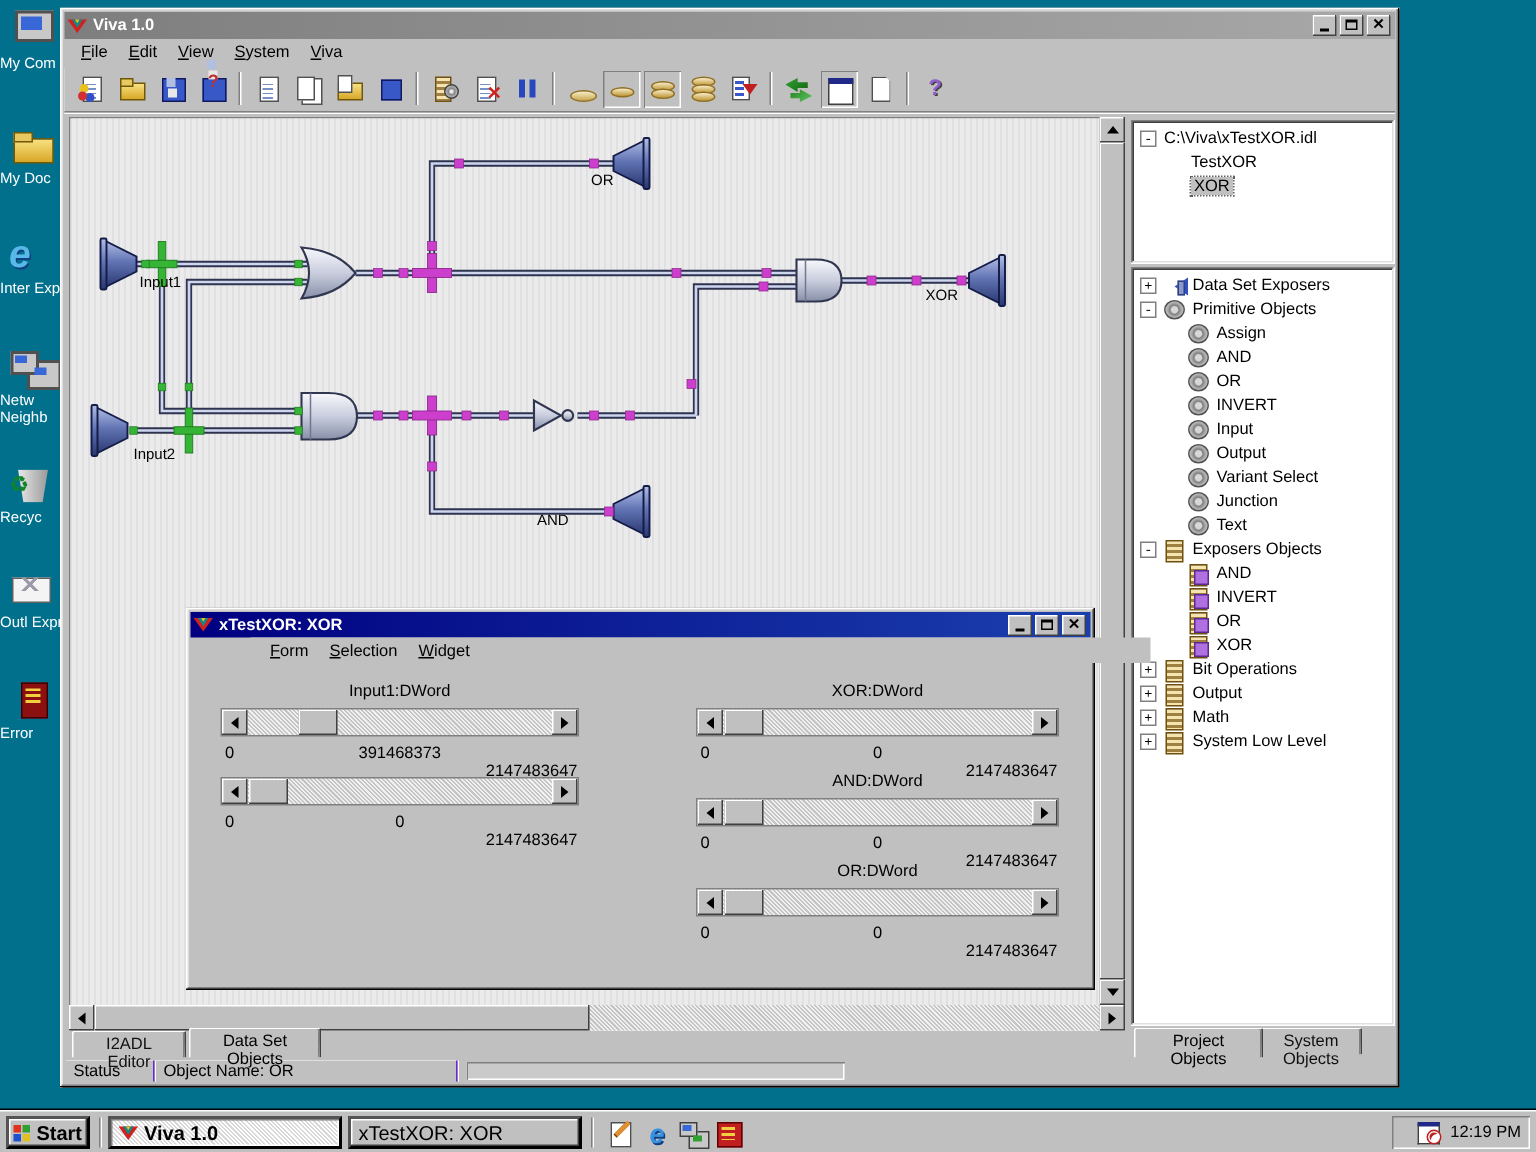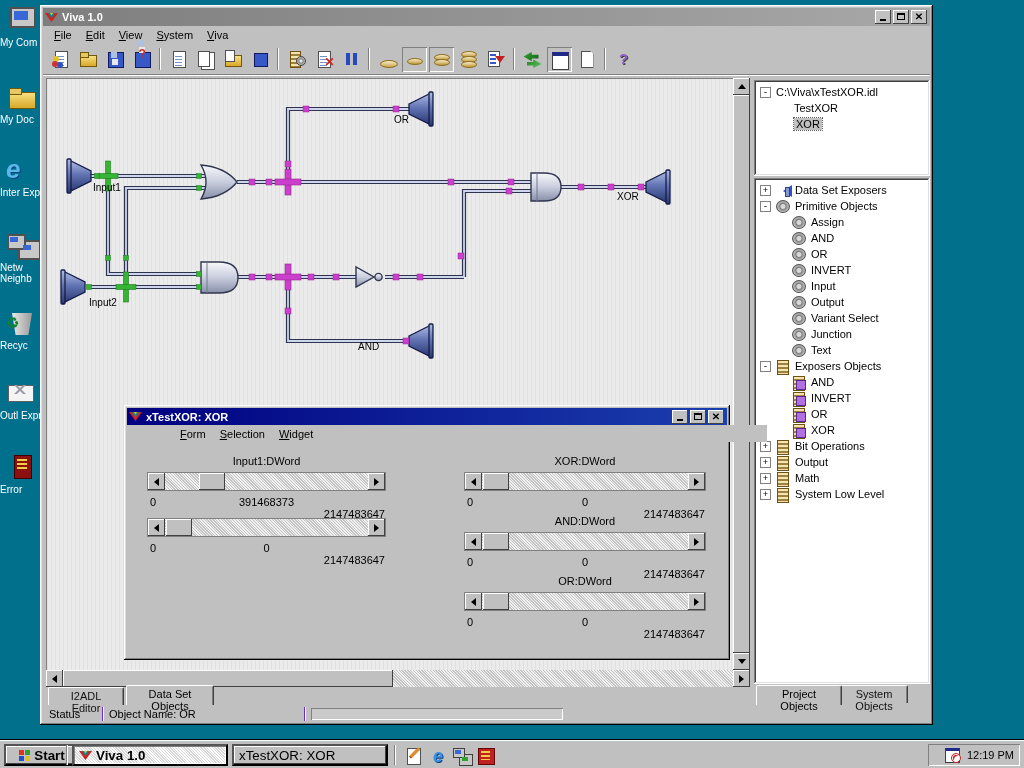--- a/index.html
+++ b/index.html
@@ -125,21 +125,21 @@
   .sbar { display:flex; height:17px; margin-top:4px; background-image:repeating-linear-gradient(45deg,#f0f0f0 0 1px,#c4c4c4 1px 2px); box-shadow:0 0 0 1px #808080; }
   .sbtn { width:17px; height:17px; flex:none; border:none; display:flex; align-items:center; justify-content:center; padding:0; }
   .strack { flex:1; position:relative; }
   .sthumb { position:absolute; top:0; width:26px; height:17px; }
   .svals { position:relative; height:13px; margin-top:6px; }
   .smin { position:absolute; left:2px; } .smax { position:absolute; right:0; }
   .sval { display:block; text-align:center; }
 
   
   .taskbar { position:absolute; left:0; top:740px; width:1024px; height:28px; background:#c0c0c0; border-top:1px solid #fff; box-shadow:0 -1px 0 #000; }
-  .startbtn { position:absolute; left:4px; top:3px; width:76px; height:22px; display:flex; align-items:center; justify-content:center; gap:3px; font-weight:bold; }
+  .startbtn { position:absolute; left:4px; top:3px; width:56px; height:22px; display:flex; align-items:center; justify-content:center; gap:3px; font-weight:bold; }
   .flag { width:12px; height:11px; display:grid; grid-template-columns:5px 5px; grid-template-rows:5px 5px; gap:1px; }
   .flag i { display:block; } .flag i:nth-child(1){background:#e03020;} .flag i:nth-child(2){background:#30a030;} .flag i:nth-child(3){background:#2050d0;} .flag i:nth-child(4){background:#e0c020;}
   .tbsep { position:absolute; top:4px; width:2px; height:20px; border-left:1px solid #808080; border-right:1px solid #fff; }
   .task { position:absolute; top:3px; width:156px; height:22px; display:flex; align-items:center; padding-left:5px; gap:4px; text-align:left; }
   .task.on { font-weight:bold; }
   .qicon { position:absolute; top:5px; width:20px; height:20px; }
   .q-pen::before { content:""; position:absolute; left:3px; top:2px; width:12px; height:15px; background:#fff; border:1px solid #505050; }
   .q-pen::after { content:""; position:absolute; left:5px; top:5px; width:12px; height:3px; background:#e09030; transform:rotate(-45deg); box-shadow:-1px 0 0 #804000; }
   .q-e { color:#3890e0; font-size:18px; font-weight:bold; font-style:italic; line-height:20px; text-align:center; display:block; text-shadow:1px 1px 0 #104080; }
   .q-net::before { content:""; position:absolute; left:1px; top:2px; width:10px; height:8px; background:#c8c8c8; border:1px solid #404040; box-shadow:7px 7px 0 #c8c8c8, 7px 7px 0 1px #404040; }

